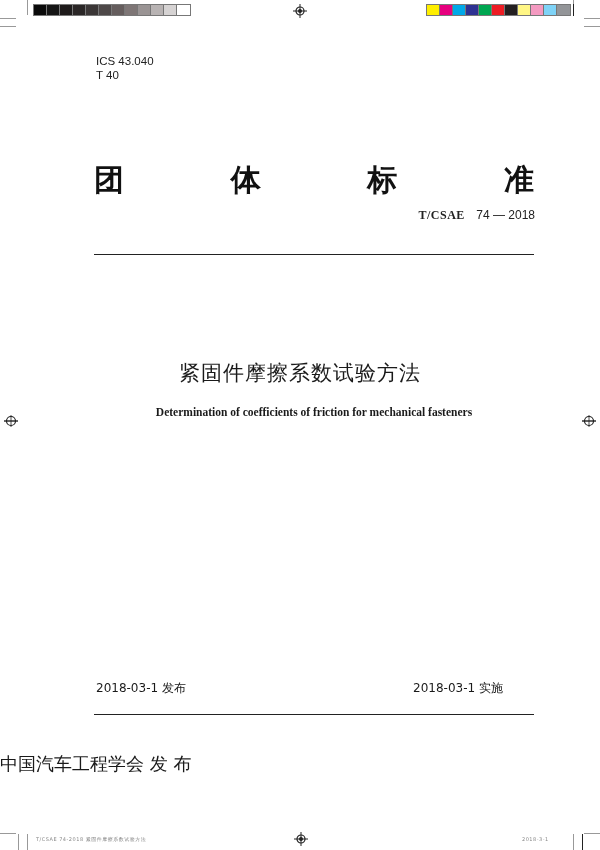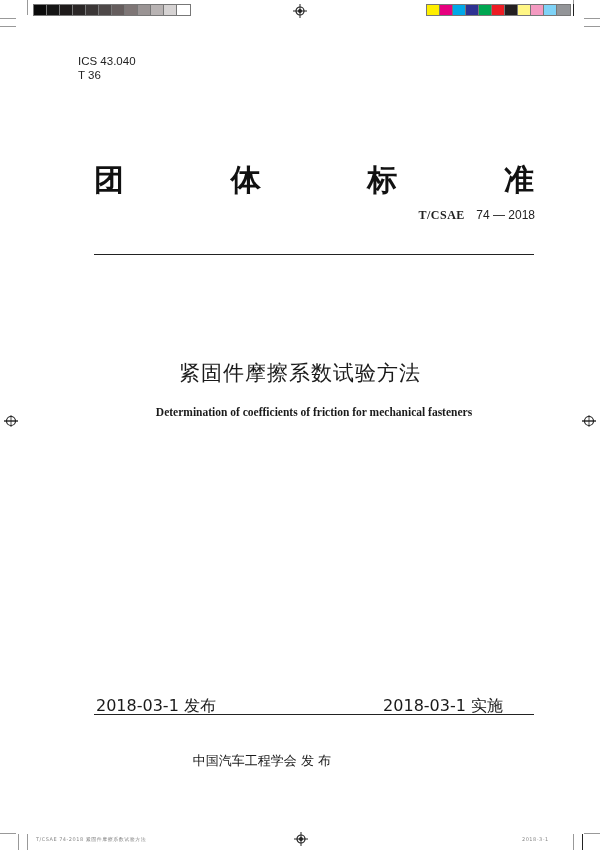--- a/index.html
+++ b/index.html
@@ -13,41 +13,41 @@
     .crop-v { position: absolute; width: 1px; background: #999; }
 
     
     .swatch-bar { position: absolute; top: 4px; display: flex; height: 12px; border: 1px solid #777; }
     .swatch { width: 13px; height: 100%; border-right: 1px solid #777; }
     .swatch:last-child { border-right: none; }
 
     
     .reg { position: absolute; width: 14px; height: 14px; }
 
-    .ics { left: 78px; top: 54px; font-family: "Liberation Sans", sans-serif; font-size: 11.5px; line-height: 14px; color: #222; }
+    .ics { left: 96px; top: 54px; font-family: "Liberation Sans", sans-serif; font-size: 11.5px; line-height: 14px; color: #222; }
 
     .std-title { position: absolute; left: 94px; top: 163px; width: 440px; display: flex; justify-content: space-between;
       font-family: "DejaVu Serif", "Liberation Serif", serif; font-weight: bold; font-size: 30px; line-height: 34px; color: #111; letter-spacing: 0; }
 
     .std-code { position: absolute; right: 65px; top: 208px; font-size: 12px; color: #222; white-space: pre; }
     .std-code .org { font-family: "Liberation Serif", serif; font-weight: bold; letter-spacing: 0.5px; margin-top: 8px; }
     .std-code .num { font-family: "Liberation Sans", sans-serif; }
 
     .rule { position: absolute; height: 1px; background: #222; }
 
     .cn-title { position: absolute; left: 0; width: 600px; top: 360px; text-align: center;
       font-family: "DejaVu Sans", sans-serif; font-size: 21px; line-height: 26px; color: #1a1a1a; letter-spacing: 1px; }
 
     .en-title { position: absolute; left: 0; width: 600px; top: 406px; text-align: center;
       font-family: "Liberation Serif", serif; font-weight: bold; font-size: 11.5px; color: #1a1a1a; padding-left: 28px; }
 
-    .date-row { position: absolute; top: 696px; font-family: "DejaVu Sans", sans-serif; font-size: 16px; color: #1a1a1a; }
+    .date-row { position: absolute; top: 680px; font-family: "DejaVu Sans", sans-serif; font-size: 12px; color: #1a1a1a; }
 
-    .publisher { position: absolute; left: 0; width: 524px; top: 752px; text-align: center;
-      font-family: "DejaVu Serif", serif; font-size: 13px; color: #1a1a1a; }
+    .publisher { position: absolute; left: 0; width: 524px; top: 752px; 
+      font-family: "DejaVu Serif", serif; font-size: 18px; color: #1a1a1a; }
 
     .slug { position: absolute; top: 836px; font-size: 5px; color: #888; letter-spacing: 0.5px; }
   </style>
 </head>
 <body>
 
 <div class="crop-h" style="left:0;top:18px;width:16px;"></div>
 <div class="crop-h" style="left:0;top:26px;width:16px;"></div>
 <div class="crop-v" style="left:27px;top:0;height:15px;"></div>
 <div class="crop-v" style="left:573px;top:0;height:15px;"></div>
@@ -108,21 +108,21 @@
 </svg>
 <svg class="reg" style="left:294px;top:832px;" viewBox="0 0 14 14">
   <circle cx="7" cy="7" r="4" fill="none" stroke="#222" stroke-width="1.2"></circle>
   <line x1="7" y1="0" x2="7" y2="14" stroke="#222" stroke-width="1"></line>
   <line x1="0" y1="7" x2="14" y2="7" stroke="#222" stroke-width="1"></line>
   <circle cx="7" cy="7" r="2" fill="#222"></circle>
 </svg>
 
 <div class="abs ics">
   <div>ICS 43.040</div>
-  <div>T 36</div>
+  <div>T 40</div>
 </div>
 
 <div class="std-title">
   <span>团</span>
   <span>体</span>
   <span>标</span>
   <span>准</span>
 </div>
 
 <div class="std-code"><span class="org">T/CSAE</span>&nbsp;&nbsp;&nbsp;<span class="num">74 — 2018</span></div>

